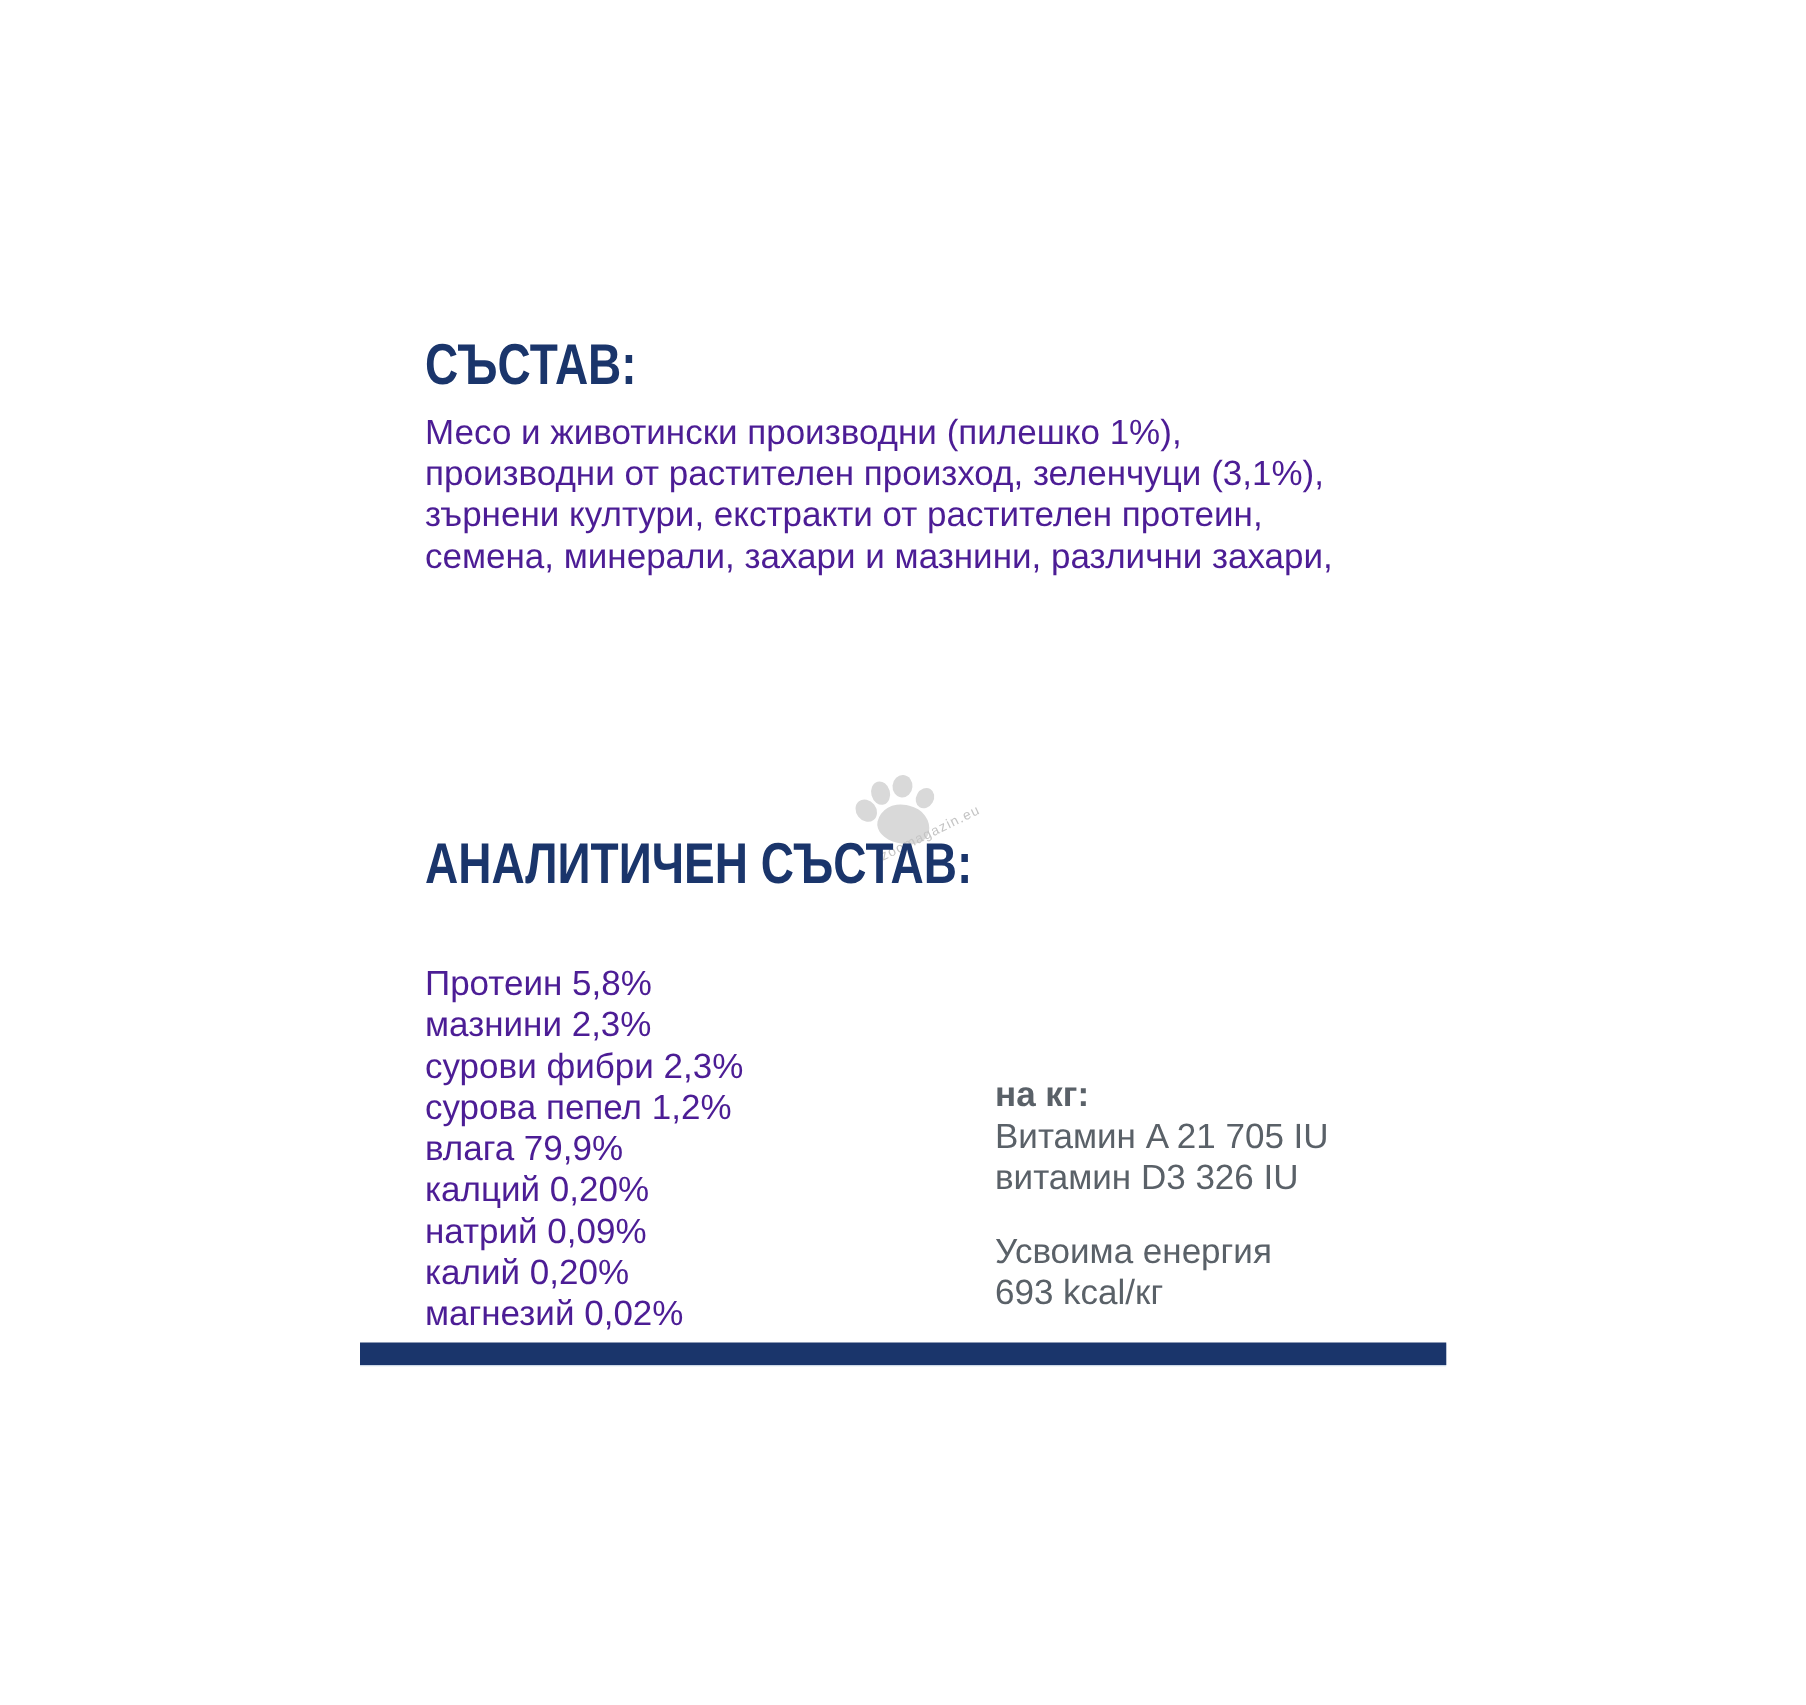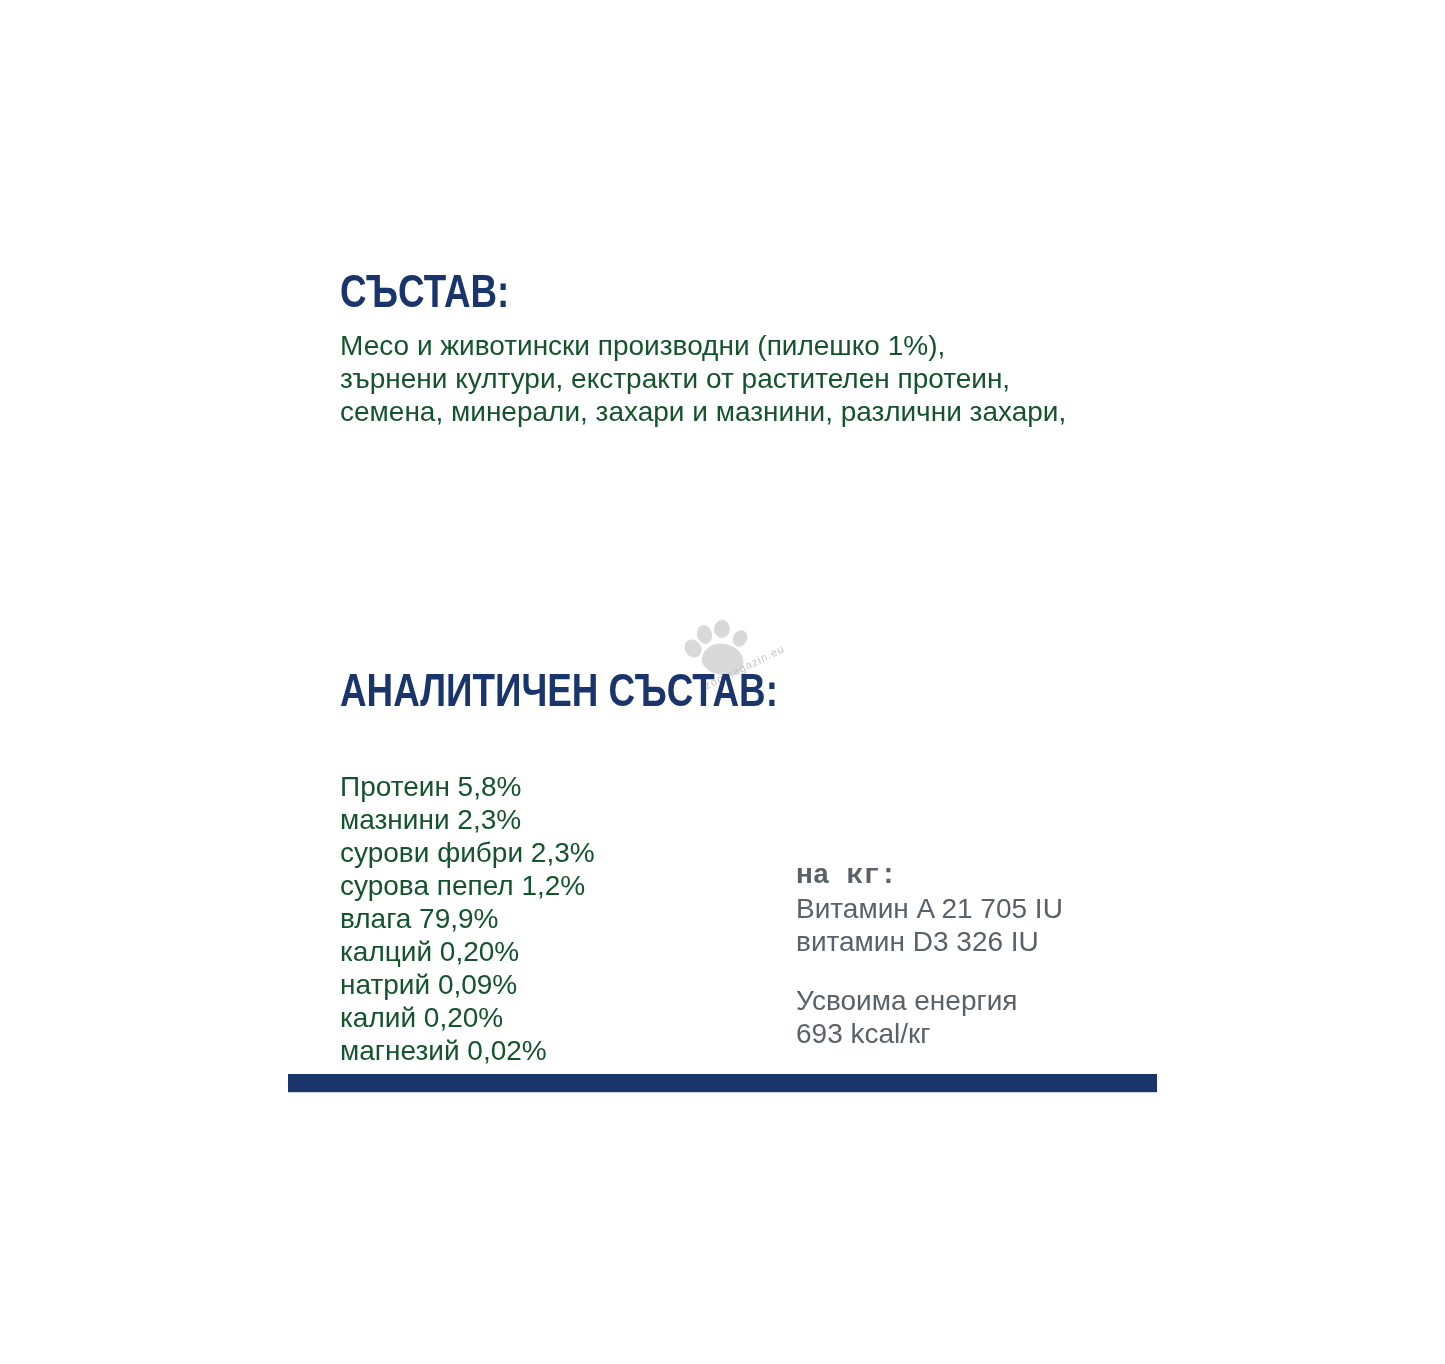--- a/index.html
+++ b/index.html
@@ -30,38 +30,38 @@
     transform-origin: left center;
     letter-spacing: 0px;
   }
   .heading-composition { top: 268px; }
   .heading-analysis    { top: 667px; }
 
   
   .body-text {
     position: absolute;
     left: 340px;
-    color: #14532d;
+    color: #4c1d95;
     font-size: 28px;
     line-height: 33px;
     white-space: nowrap;
   }
   .composition-paragraph { top: 329px; }
   .analysis-list         { top: 770px; }
 
   .per-kg-block {
     position: absolute;
     left: 796px;
     top: 859px;
     color: #5a6168;
     font-size: 28px;
     line-height: 33px;
     white-space: nowrap;
   }
-  .per-kg-label { font-weight: bold; font-family: Liberation Mono, monospace; }
+  .per-kg-label { font-weight: bold; }
   .per-kg-gap   { height: 26px; }
 
   
   .divider-bar {
     position: absolute;
     left: 288px;
     top: 1074px;
     width: 869px;
     height: 18px;
     background: #1a356b;
@@ -113,20 +113,21 @@
     <div class="paw-part paw-toe-3"></div>
     <div class="paw-part paw-toe-4"></div>
     <div class="paw-part paw-pad"></div>
   </div>
   <div class="watermark-text">zoomagazin.eu</div>
 
   <h2 class="section-heading heading-composition">СЪСТАВ:</h2>
 
   <div class="body-text composition-paragraph">
     <div>Месо и животински производни (пилешко 1%),</div>
+    <div>производни от растителен произход, зеленчуци (3,1%),</div>
     <div>зърнени култури, екстракти от растителен протеин,</div>
     <div>семена, минерали, захари и мазнини, различни захари,</div>
   </div>
 
   <h2 class="section-heading heading-analysis">АНАЛИТИЧЕН СЪСТАВ:</h2>
 
   <div class="body-text analysis-list">
     <div>Протеин 5,8%</div>
     <div>мазнини 2,3%</div>
     <div>сурови фибри 2,3%</div>

